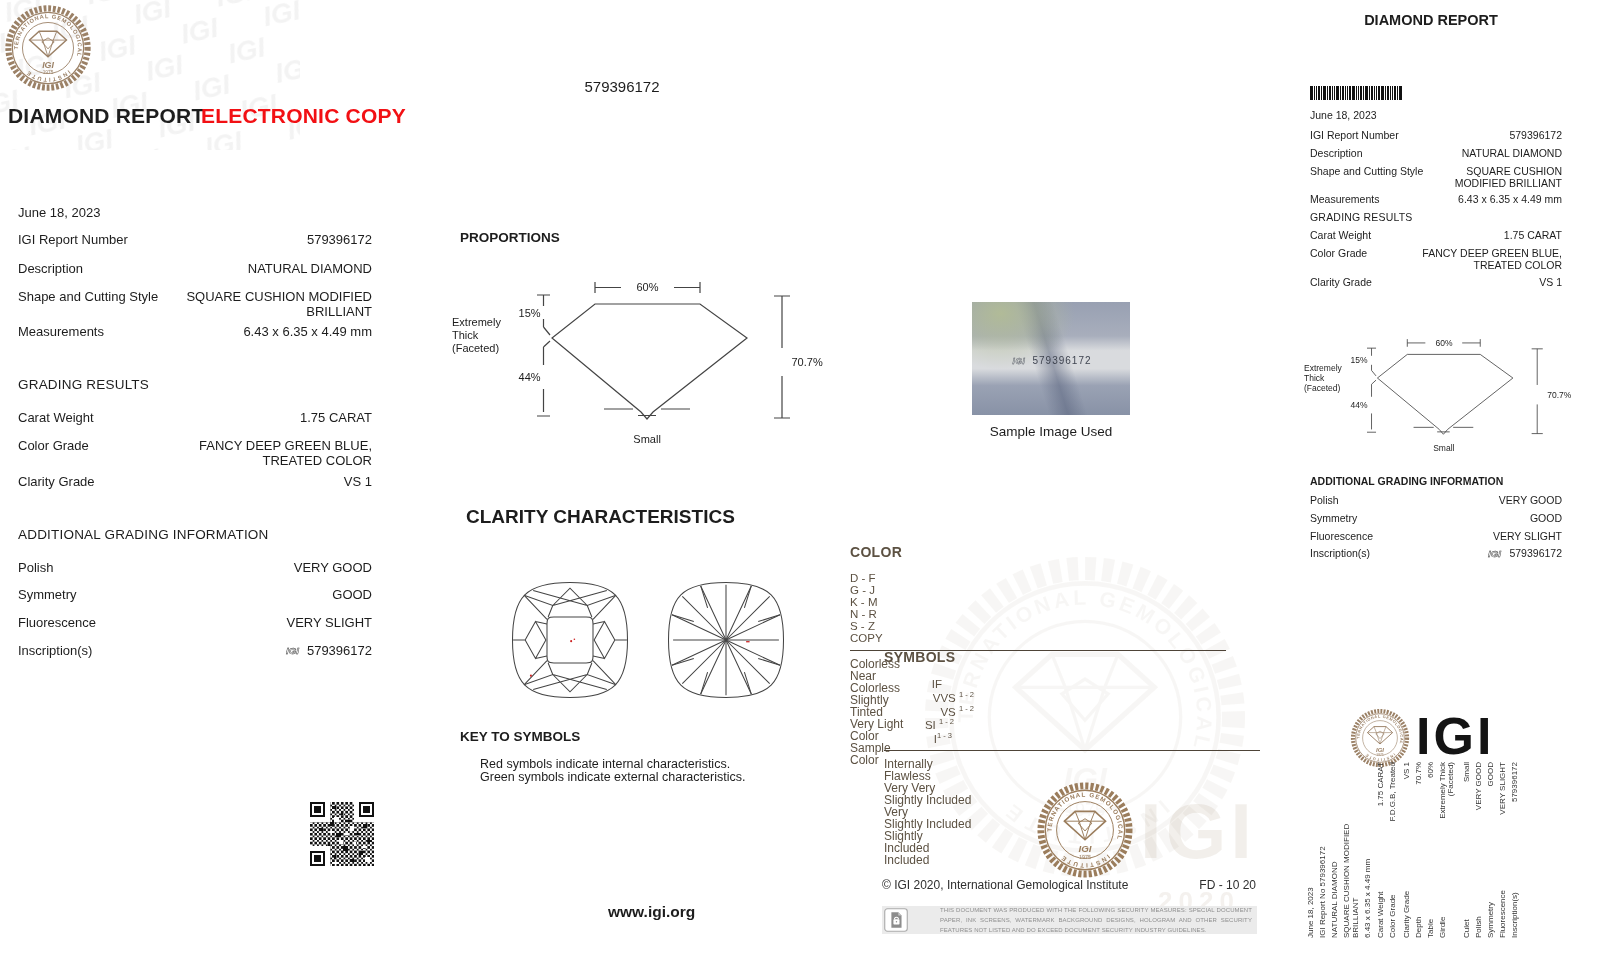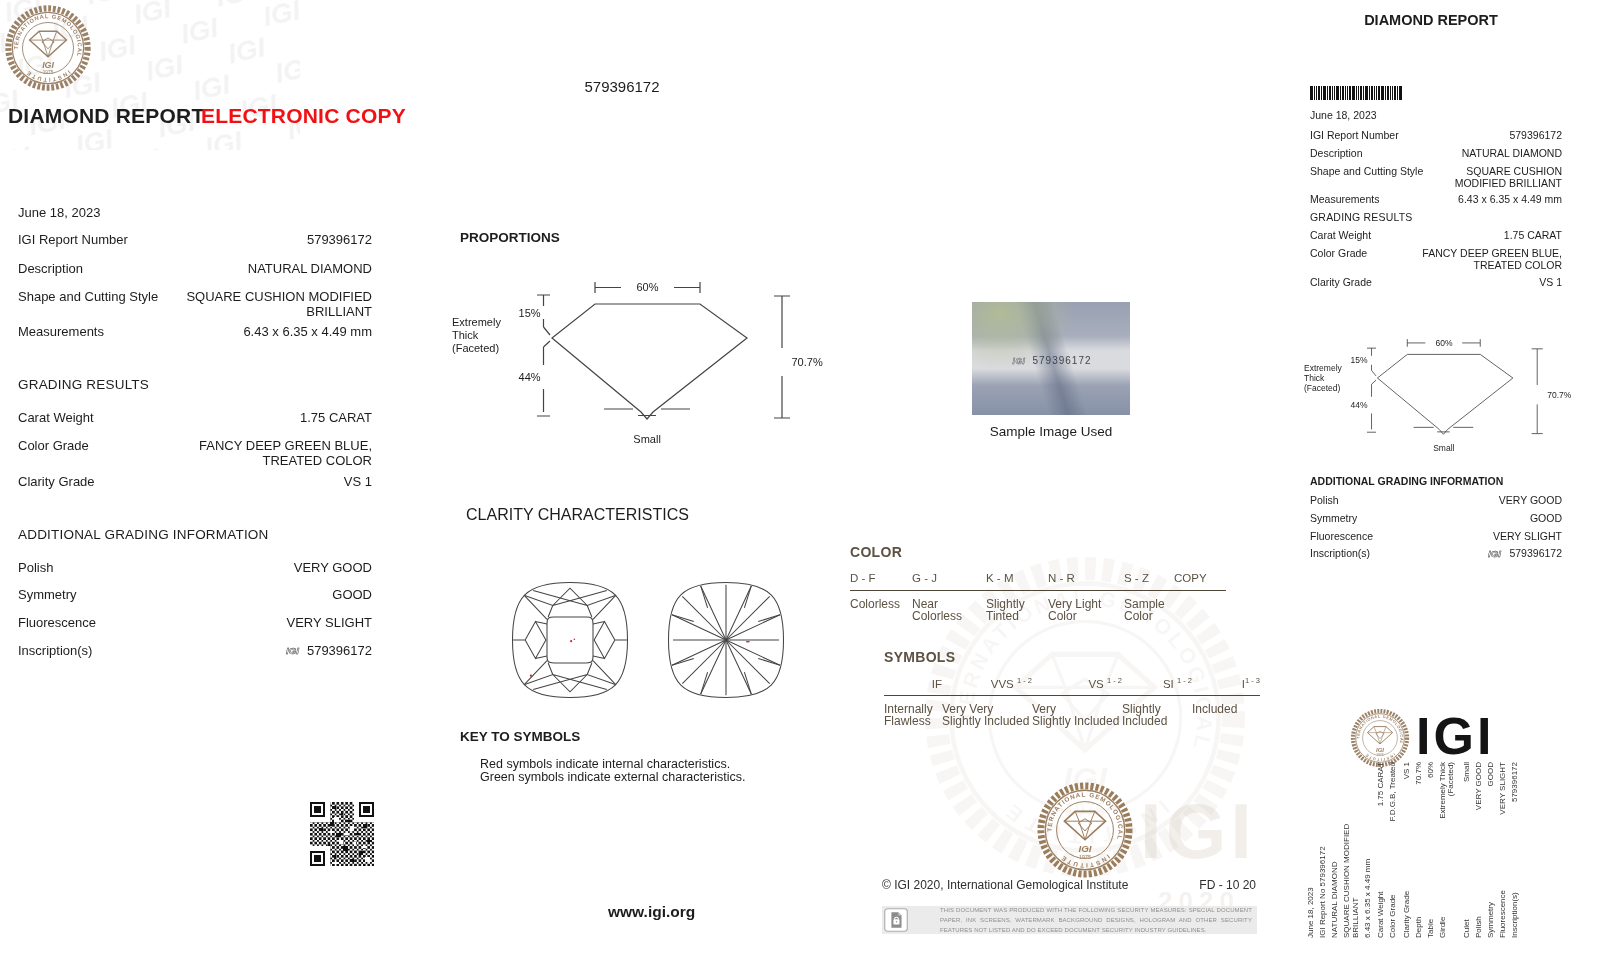--- a/index.html
+++ b/index.html
@@ -34,40 +34,40 @@
   .prop-lg{left:452px;top:266px;width:360px;height:190px;font-size:11px;}
   .prop-sm{left:1304px;top:328px;width:258px;height:132px;font-size:8.5px;}
   .pl-table{left:54.3%;top:11%;transform:translate(-50%,-50%);}
   .pl-crown{left:24.6%;top:24.5%;transform:translate(-100%,-50%);}
   .pl-girdle{left:0;top:26.5%;line-height:1.18;}
   .pl-pav{left:24.6%;top:58.5%;transform:translate(-100%,-50%);}
   .pl-depth{left:94.3%;top:50.5%;transform:translate(0,-50%);}
   .pl-culet{left:54.2%;top:91%;transform:translate(-50%,-50%);}
 
   
-  .cc-title{left:466px;top:506px;font-size:16px;font-weight:normal;}
+  .cc-title{left:466px;top:506px;font-size:19px;font-weight:bold;}
   .cushion{color:#444;}
   .kts-title{left:460px;top:729px;font-size:13.5px;font-weight:bold;}
   .kts-line{left:480px;font-size:12.5px;line-height:13px;}
 
   
   .photo{left:972px;top:302px;width:158px;height:113px;
     background:
       radial-gradient(120px 90px at 18% 10%,rgba(178,188,150,.95),rgba(178,188,150,0) 62%),
       linear-gradient(253deg,rgba(0,0,0,0) 40%,rgba(88,98,124,.50) 50%,rgba(0,0,0,0) 60%),
       linear-gradient(180deg,#98a0b2 0%,#a8aebc 30%,#d9dbde 43%,#d9dbde 59%,#9aa2b4 74%,#8892a6 100%);}
   .photo-insc{position:absolute;left:0;right:0;top:47%;display:flex;gap:4px;justify-content:center;
       align-items:center;font-size:10px;letter-spacing:1px;color:#3f4450;}
   .photo-insc .mark-svg{color:#3f4450;width:18px;height:10px;}
   .photo-cap{left:972px;top:424px;width:158px;text-align:center;font-size:13.5px;}
 
   
   .scale{color:#5c5142;}
   .scale-title{font-size:14px;font-weight:bold;letter-spacing:.3px;}
-  .scale-row{display:flex;width:376px;}
+  .scale-row{display:flex;width:376px;flex-direction:column;}
   .scale-rule{width:376px;border-top:1.4px solid #4e4438;}
   .col-c{font-size:11.5px;}
   .col-d{font-size:12px;line-height:12px;}
   .color-row .c0{width:62px;}.color-row .c1{width:74px;}.color-row .c2{width:62px;}
   .color-row .c3{width:76px;}.color-row .c4{width:50px;}.color-row .c5{width:52px;}
   .clar-row .c0{width:58px;}.clar-row .c1{width:90px;}.clar-row .c2{width:90px;}
   .clar-row .c3{width:70px;}.clar-row .c4{width:68px;}
   sup{font-size:7.5px;}
 
   

